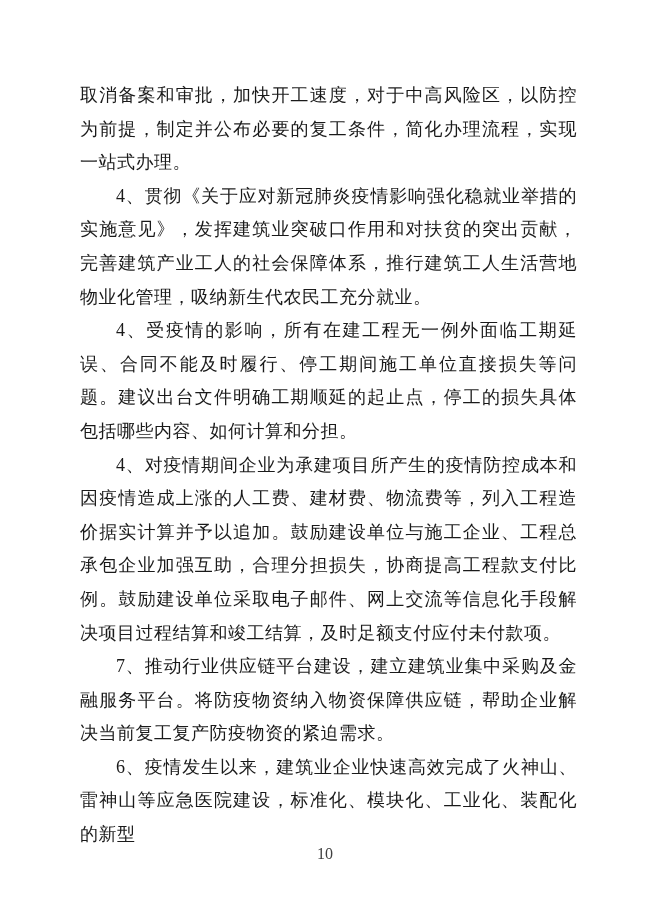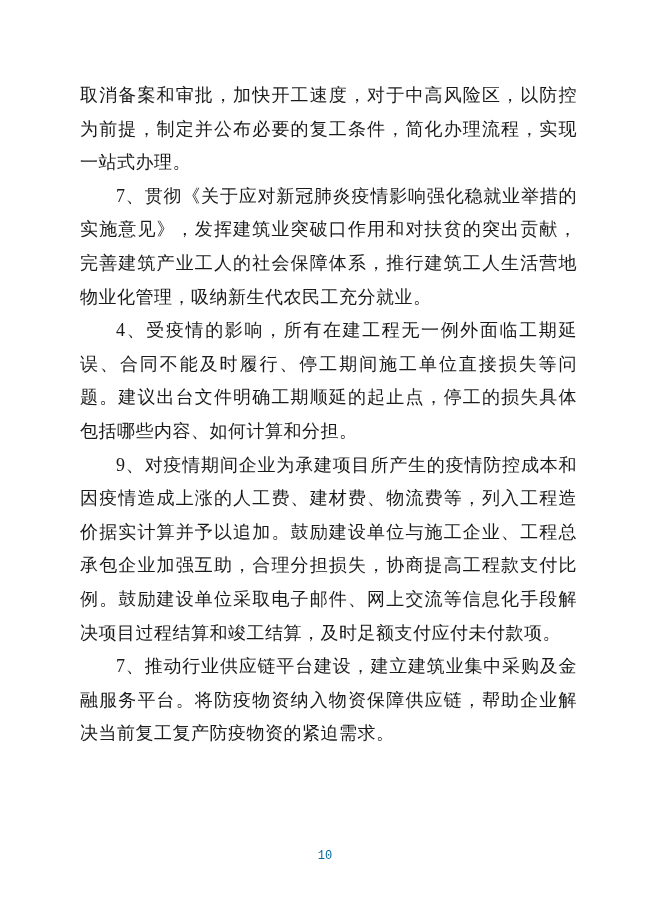--- a/index.html
+++ b/index.html
@@ -37,32 +37,33 @@
     text-indent: 2em;
   }
   .page-footer {
     position: absolute;
     top: 845px;
     left: 0;
     width: 650px;
     text-align: center;
   }
   .page-number {
-    font-size: 12px;
-    color: #0369a1;
-    font-family: Liberation Mono, monospace;
+    font-size: 16px;
+    color: #404040;
+    font-family: Liberation Serif, serif;
   }
 </style>
 </head>
 <body>
 
 <div class="doc-page">
   <div class="doc-body">
     <p class="para">取消备案和审批，加快开工速度，对于中高风险区，以防控为前提，制定并公布必要的复工条件，简化办理流程，实现一站式办理。</p>
-    <p class="para indent">7、贯彻《关于应对新冠肺炎疫情影响强化稳就业举措的实施意见》，发挥建筑业突破口作用和对扶贫的突出贡献，完善建筑产业工人的社会保障体系，推行建筑工人生活营地物业化管理，吸纳新生代农民工充分就业。</p>
+    <p class="para indent">4、贯彻《关于应对新冠肺炎疫情影响强化稳就业举措的实施意见》，发挥建筑业突破口作用和对扶贫的突出贡献，完善建筑产业工人的社会保障体系，推行建筑工人生活营地物业化管理，吸纳新生代农民工充分就业。</p>
     <p class="para indent">4、受疫情的影响，所有在建工程无一例外面临工期延误、合同不能及时履行、停工期间施工单位直接损失等问题。建议出台文件明确工期顺延的起止点，停工的损失具体包括哪些内容、如何计算和分担。</p>
-    <p class="para indent">9、对疫情期间企业为承建项目所产生的疫情防控成本和因疫情造成上涨的人工费、建材费、物流费等，列入工程造价据实计算并予以追加。鼓励建设单位与施工企业、工程总承包企业加强互助，合理分担损失，协商提高工程款支付比例。鼓励建设单位采取电子邮件、网上交流等信息化手段解决项目过程结算和竣工结算，及时足额支付应付未付款项。</p>
+    <p class="para indent">4、对疫情期间企业为承建项目所产生的疫情防控成本和因疫情造成上涨的人工费、建材费、物流费等，列入工程造价据实计算并予以追加。鼓励建设单位与施工企业、工程总承包企业加强互助，合理分担损失，协商提高工程款支付比例。鼓励建设单位采取电子邮件、网上交流等信息化手段解决项目过程结算和竣工结算，及时足额支付应付未付款项。</p>
     <p class="para indent">7、推动行业供应链平台建设，建立建筑业集中采购及金融服务平台。将防疫物资纳入物资保障供应链，帮助企业解决当前复工复产防疫物资的紧迫需求。</p>
+    <p class="para indent">6、疫情发生以来，建筑业企业快速高效完成了火神山、雷神山等应急医院建设，标准化、模块化、工业化、装配化的新型</p>
   </div>
   <div class="page-footer">
     <span class="page-number">10</span>
   </div>
 </div>
 
 </body></html>

